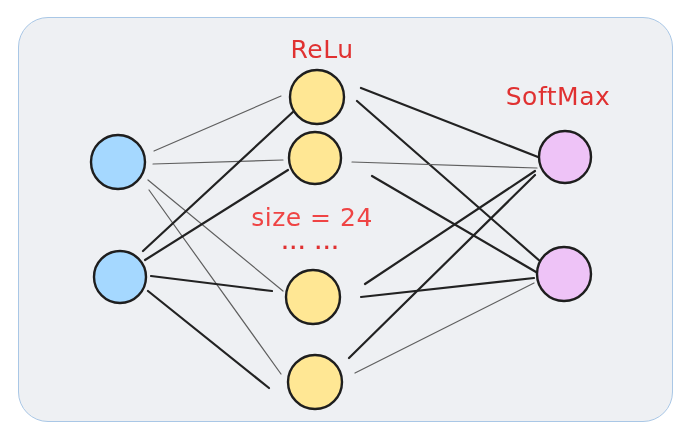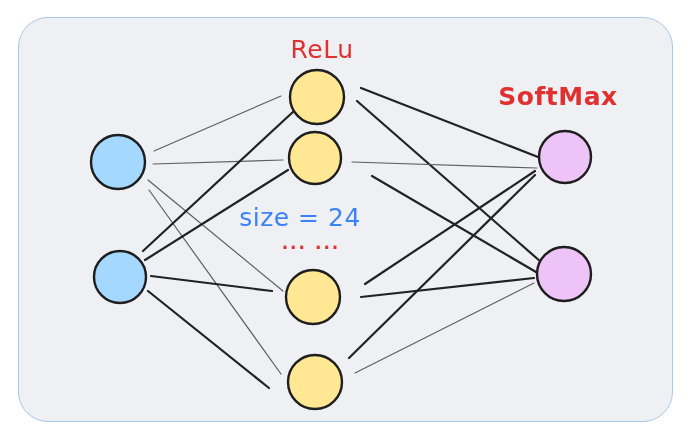--- a/index.html
+++ b/index.html
@@ -70,16 +70,16 @@
       <circle cx="120" cy="277" r="26" fill="#a5d8ff" stroke="#1e1e1e" stroke-width="2.4"></circle>
       <circle cx="317" cy="97" r="27" fill="#ffe794" stroke="#1e1e1e" stroke-width="2.4"></circle>
       <circle cx="315" cy="158" r="26" fill="#ffe794" stroke="#1e1e1e" stroke-width="2.4"></circle>
       <circle cx="313" cy="297" r="27" fill="#ffe794" stroke="#1e1e1e" stroke-width="2.4"></circle>
       <circle cx="315" cy="382" r="27" fill="#ffe794" stroke="#1e1e1e" stroke-width="2.4"></circle>
       <circle cx="565" cy="157" r="26" fill="#eec3f7" stroke="#1e1e1e" stroke-width="2.4"></circle>
       <circle cx="564" cy="274" r="27" fill="#eec3f7" stroke="#1e1e1e" stroke-width="2.4"></circle>
     </svg>
 
   <div class="lbl" id="label-relu" style="left: 322px; top: 49px; color: rgb(224, 49, 49);">ReLu</div>
-  <div class="lbl" id="label-softmax" style="left: 558px; top: 96px; color: rgb(224, 49, 49); font-weight: bold;">SoftMax</div>
-  <div class="lbl" id="label-size" style="left: 300px; top: 217px; color: #3b82f6;">size = 24</div>
+  <div class="lbl" id="label-softmax" style="left: 558px; top: 96px; color: rgb(224, 49, 49);">SoftMax</div>
+  <div class="lbl" id="label-size" style="left: 312px; top: 217px; color: #ef4444;">size = 24</div>
   <div class="lbl dots" id="label-dots" style="left: 311px; top: 243px; color: rgb(224, 49, 49);">... ...</div>
 </div>
 
 </body></html>

